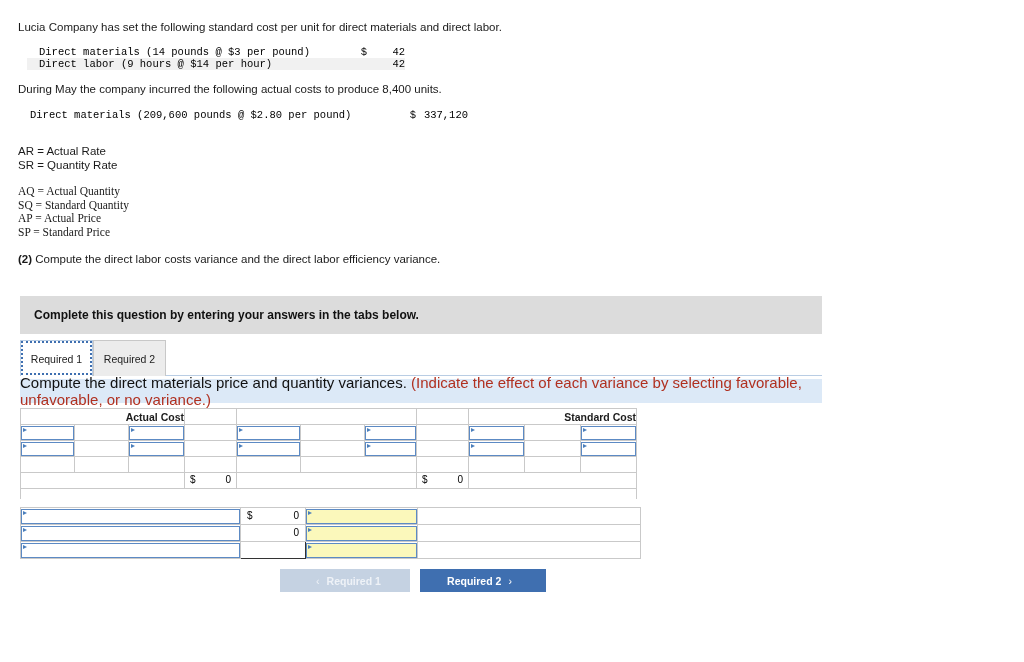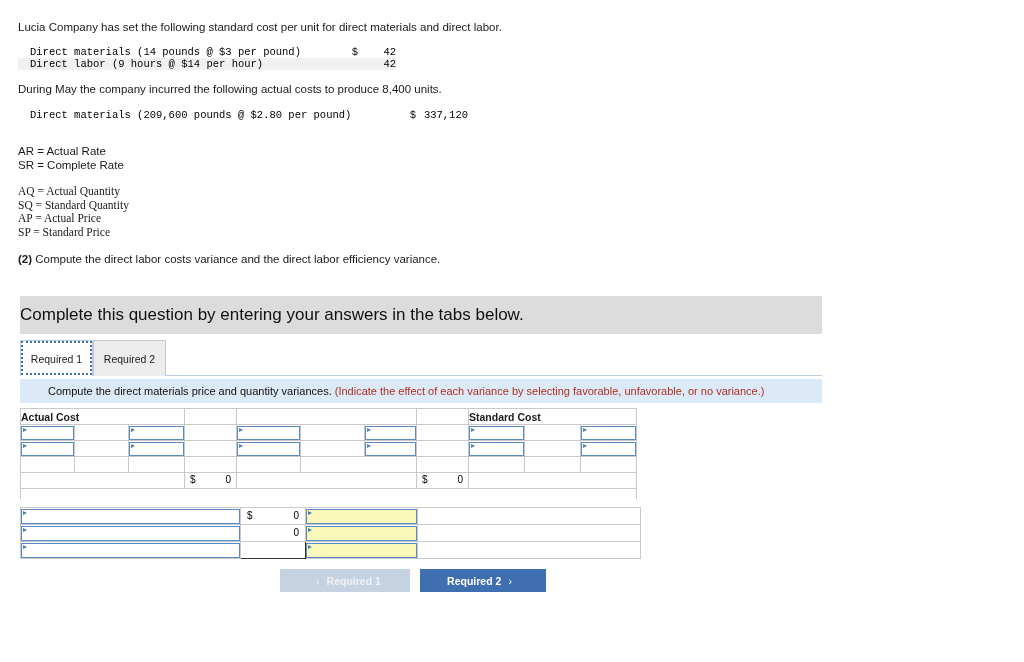--- a/index.html
+++ b/index.html
@@ -52,21 +52,21 @@
 
   
   .banner {
     position: absolute;
     left: 20px; top: 286px;
     width: 802px; height: 38px;
     background: #dcdcdc;
     display: flex; align-items: center;
   }
   .banner-text {
-    font-size: 17px; font-weight: normal; color: #111; 
+    font-size: 12px; font-weight: bold; color: #111; padding-left: 14px;
   }
 
   
   .tabstrip {
     position: absolute;
     left: 20px; top: 330px;
     width: 802px; height: 36px;
     border-bottom: 1px solid #b9cde4;
   }
   .tab {
@@ -94,21 +94,21 @@
   }
 
   
   .instrbar {
     position: absolute;
     left: 20px; top: 369px;
     width: 802px; height: 24px;
     background: #dce9f7;
     display: flex; align-items: center;
   }
-  .instr-text { font-size: 11px; padding-left: 28px; color: #111; }
+  .instr-text { font-size: 15px; padding-left: 0; color: #111; }
   .instr-note { color: #b03020; }
 
   
   .grid {
     position: absolute;
     left: 20px; top: 398px;
     border-collapse: collapse;
     table-layout: fixed;
     font-size: 10px;
   }
@@ -116,21 +116,21 @@
     border: 1px solid #c9c9c9;
     height: 16px;
     padding: 0;
     background: #ffffff;
   }
   .hdr {
     background: #7ba7db;
     color: #1b1b1b;
     font-weight: bold;
     font-size: 10.5px;
-    text-align: left;
+    text-align: right;
     height: 14px !important;
     border: 1px solid #7ba7db;
   }
   .gap { border-left: 1px solid #9a9a9a; border-right: 1px solid #9a9a9a; }
   .gap-blank { background:#ffffff; border-top: none; border-bottom: none; }
   .nb { border: none; }
 
   
   .cellinput {
     position: relative;
@@ -221,21 +221,21 @@
   .navnext { left: 140px; width: 126px; background: #3f6fb0; }
   .chev { font-weight: normal; padding: 0 7px; }
 </style>
 </head>
 <body>
 
 <div class="page">
 
   <div class="prose intro1">Lucia Company has set the following standard cost per unit for direct materials and direct labor.</div>
 
-  <table class="costblock" style="left:18px; top:36px;">
+  <table class="costblock" style="left:27px; top:36px;">
     <tbody>
         <tr>
       <td class="cb-label" style="width:300px;">Direct materials (14 pounds @ $3 per pound)</td>
       <td class="cb-amt" style="width:40px;">$</td>
       <td class="cb-amt" style="width:38px;">42</td>
     </tr>
     <tr class="cb-row-alt">
       <td class="cb-label">Direct labor (9 hours @ $14 per hour)</td>
       <td class="cb-amt"></td>
       <td class="cb-amt">42</td>
@@ -250,21 +250,21 @@
         <tr>
       <td class="cb-label" style="width:356px;">Direct materials (209,600 pounds @ $2.80 per pound)</td>
       <td class="cb-amt" style="width:42px;">$</td>
       <td class="cb-amt" style="width:52px;">337,120</td>
     </tr>
   </tbody>
     </table>
 
   <div class="defs defs-a">
     <div>AR = Actual Rate</div>
-    <div>SR = Complete Rate</div>
+    <div>SR = Quantity Rate</div>
   </div>
 
   <div class="defs defs-b">
     <div>AQ = Actual Quantity</div>
     <div>SQ = Standard Quantity</div>
     <div>AP = Actual Price</div>
     <div>SP = Standard Price</div>
   </div>
 
   <div class="qlist">

